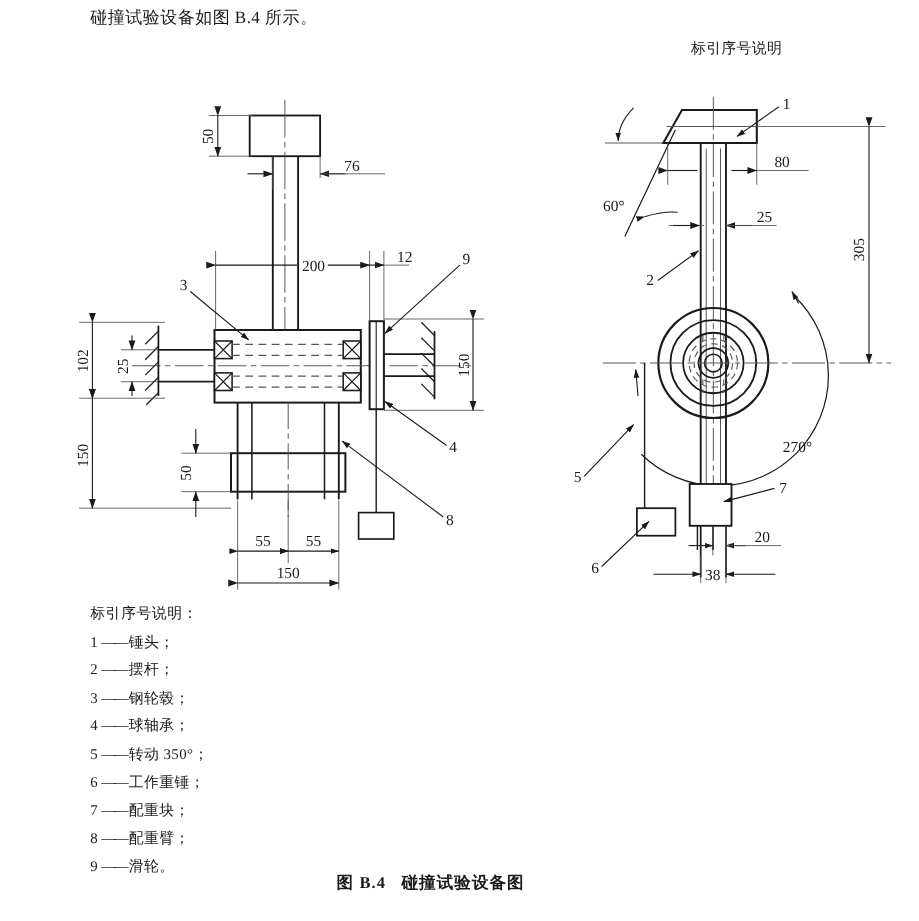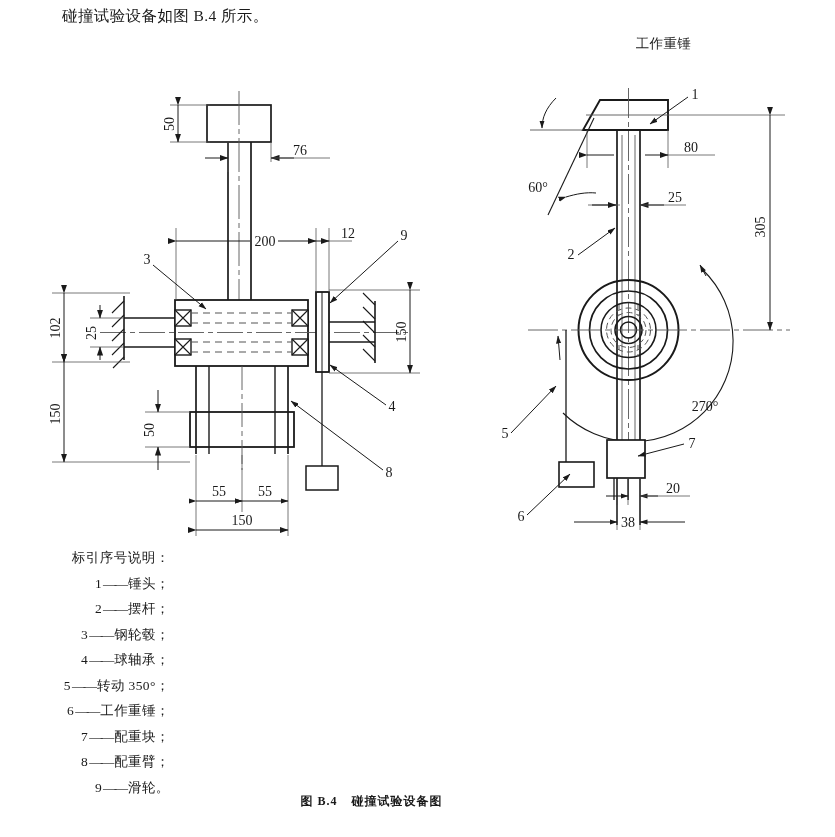--- a/index.html
+++ b/index.html
@@ -12,20 +12,21 @@
     height: 837px;
     font-family: "Liberation Serif", serif;
     color: #1a1a1a;
     position: relative;
     overflow: hidden;
   }
   .page {
     position: relative;
     width: 743px;
     height: 837px;
+    margin-left: 20px;
   }
   .intro-text {
     position: absolute;
     left: 62px;
     top: 6px;
     font-size: 15.5px;
     letter-spacing: 0.4px;
     white-space: nowrap;
   }
   .unit-note {
@@ -40,21 +41,20 @@
     position: absolute;
     left: 0;
     top: 0;
   }
   .legend {
     position: absolute;
     left: 62px;
     top: 545px;
     font-size: 13.5px;
     line-height: 25.5px;
-    text-align: right;
   }
   .legend-title {
     letter-spacing: 0.5px;
     white-space: nowrap;
   }
   .legend-row {
     white-space: nowrap;
     letter-spacing: 0.4px;
   }
   .legend-row .num {
@@ -65,33 +65,33 @@
   .legend-row .dash {
     letter-spacing: -2px;
     margin: 0 2px 0 1px;
   }
   .caption {
     position: absolute;
     left: 0;
     right: 0;
     top: 793px;
     text-align: center;
-    font-size: 12px;
+    font-size: 15px;
     font-weight: bold;
     letter-spacing: 1px;
   }
   .caption .cap-gap { display: inline-block; width: 14px; }
 </style>
 </head>
 <body>
 
 <div class="page">
 
   <div class="intro-text">碰撞试验设备如图 B.4 所示。</div>
-  <div class="unit-note">工作重锤</div>
+  <div class="unit-note">标引序号说明</div>
 
   <svg class="figure-svg" width="835" height="837" viewBox="0 0 835 837" xmlns="http://www.w3.org/2000/svg">
     <defs>
       <marker id="ah" markerWidth="9" markerHeight="7" refX="8.5" refY="3.5" orient="auto" markerUnits="userSpaceOnUse">
         <path d="M0,0.4 L9,3.5 L0,6.6 z" fill="#1a1a1a"></path>
       </marker>
       <marker id="ah2" markerWidth="9" markerHeight="7" refX="8.5" refY="3.5" orient="auto" markerUnits="userSpaceOnUse">
         <path d="M0,0.4 L9,3.5 L0,6.6 z" fill="#1a1a1a"></path>
       </marker>
       <marker id="ahs" markerWidth="8" markerHeight="6" refX="7.5" refY="3" orient="auto" markerUnits="userSpaceOnUse">

